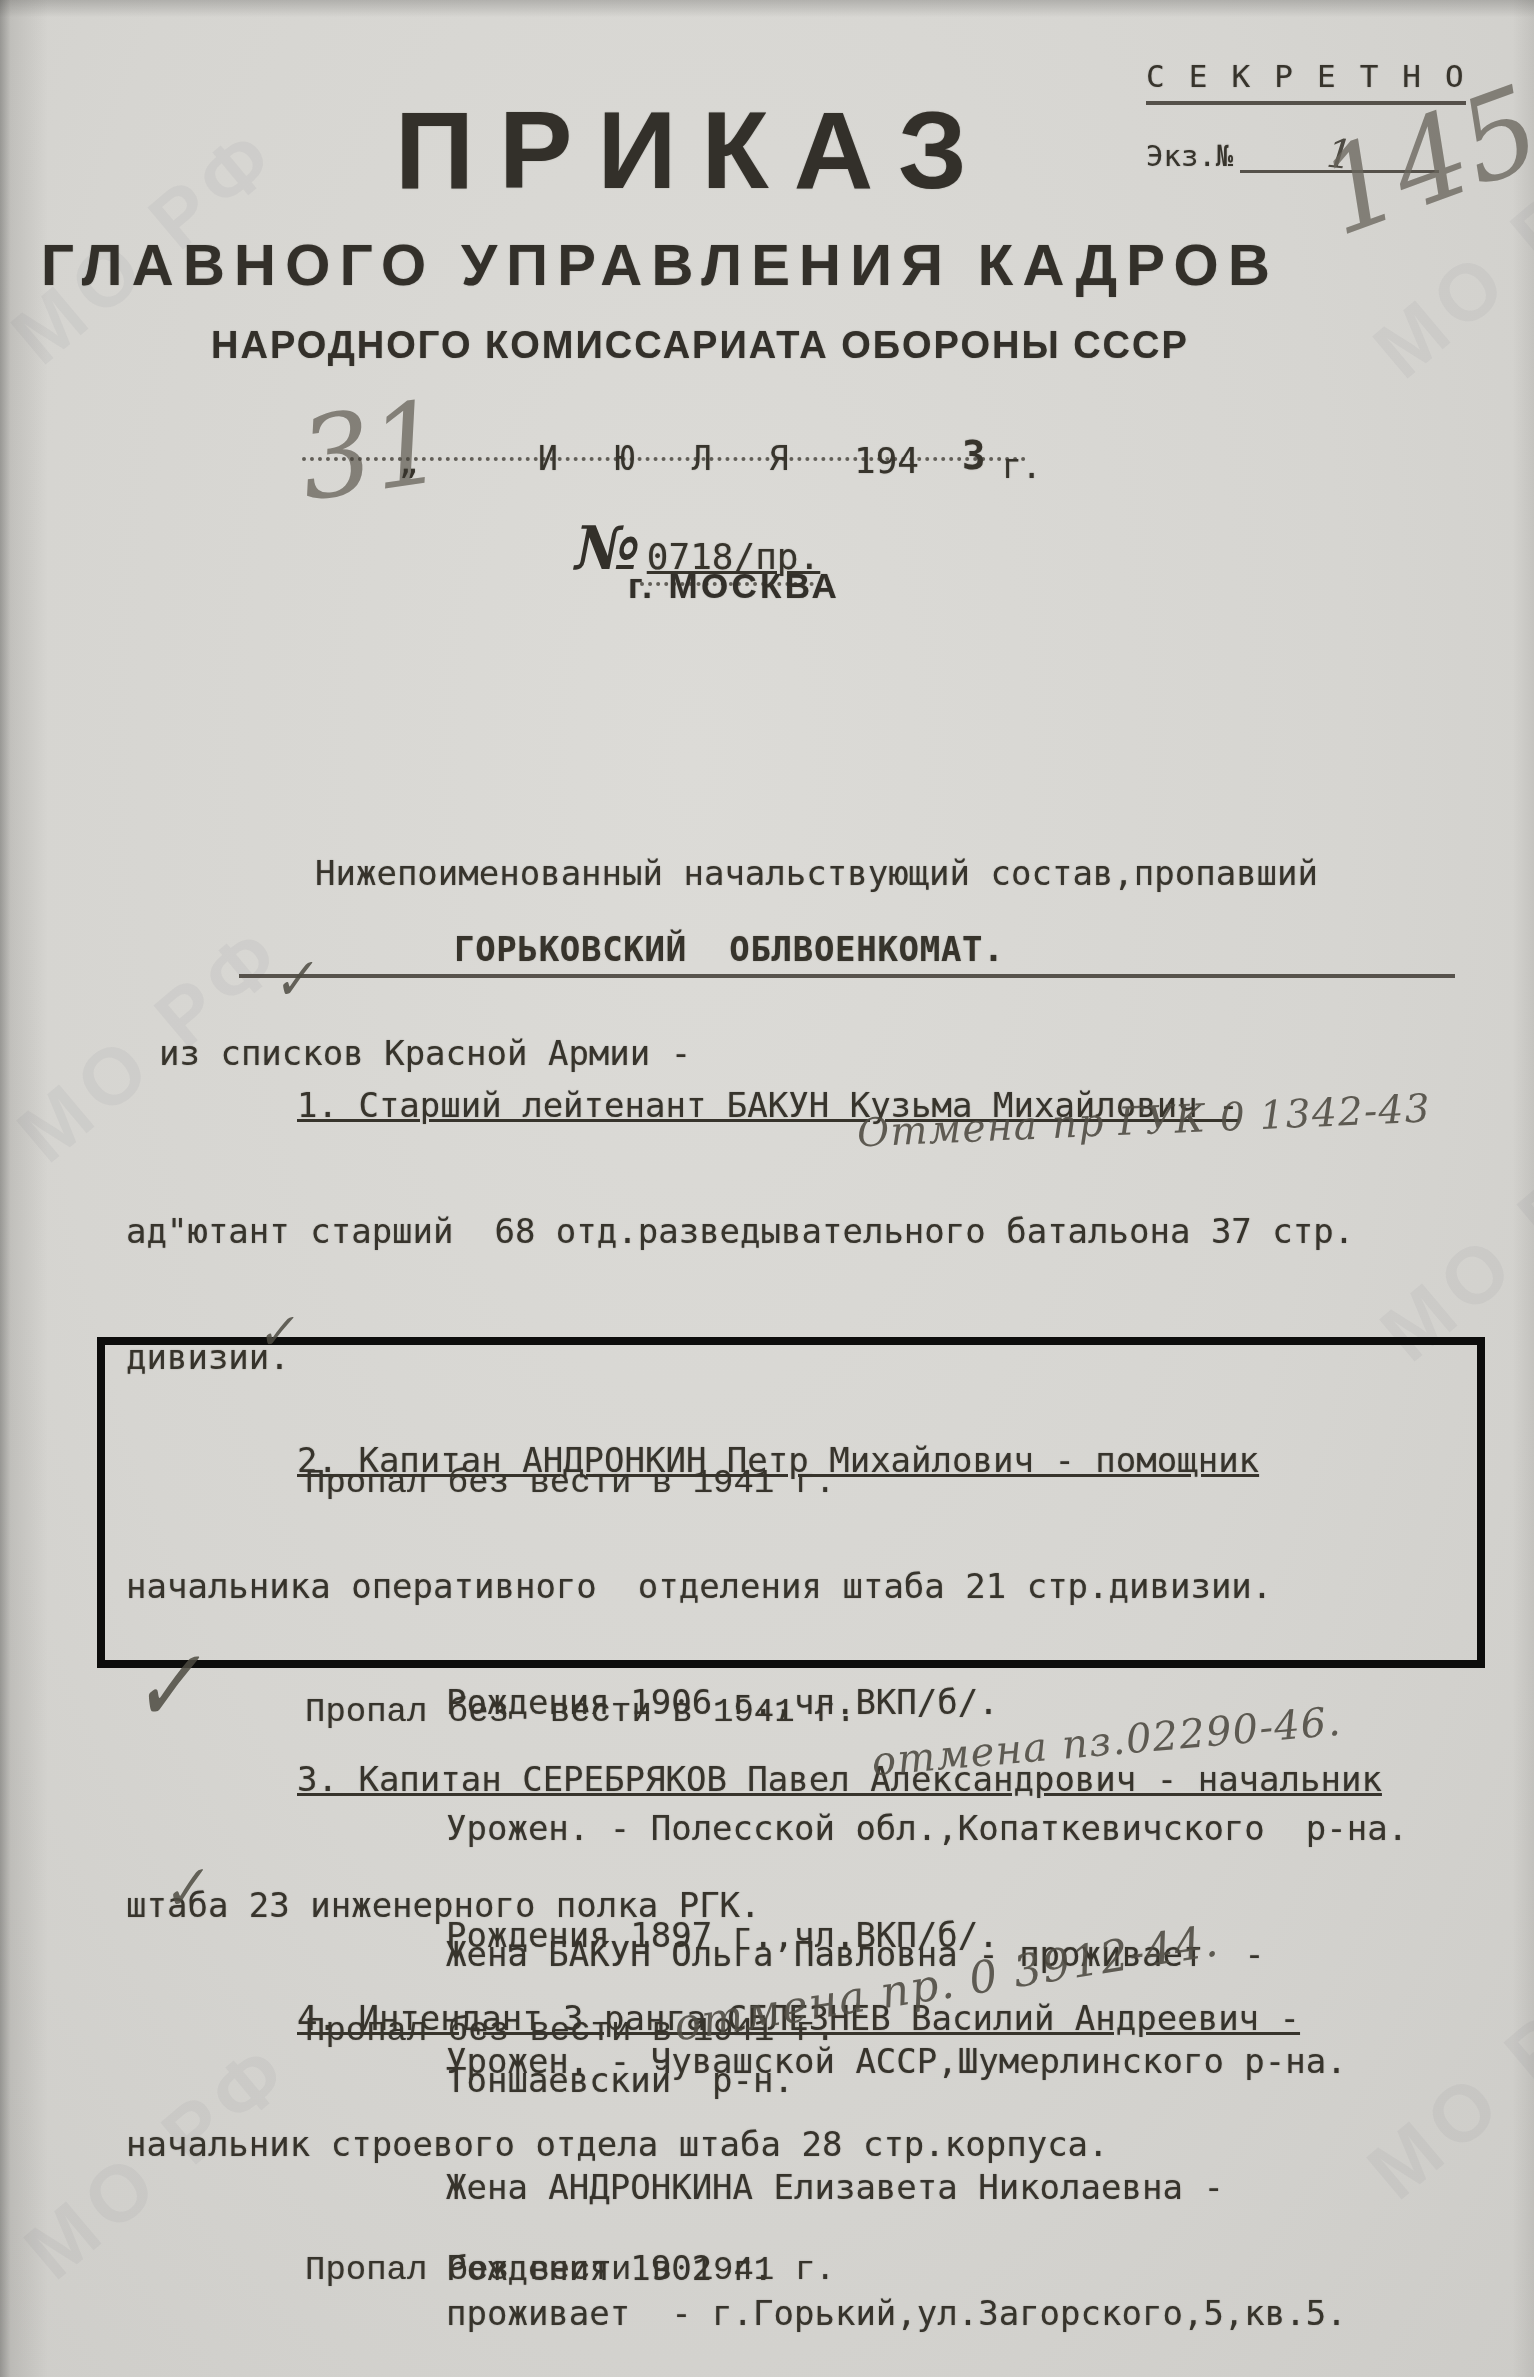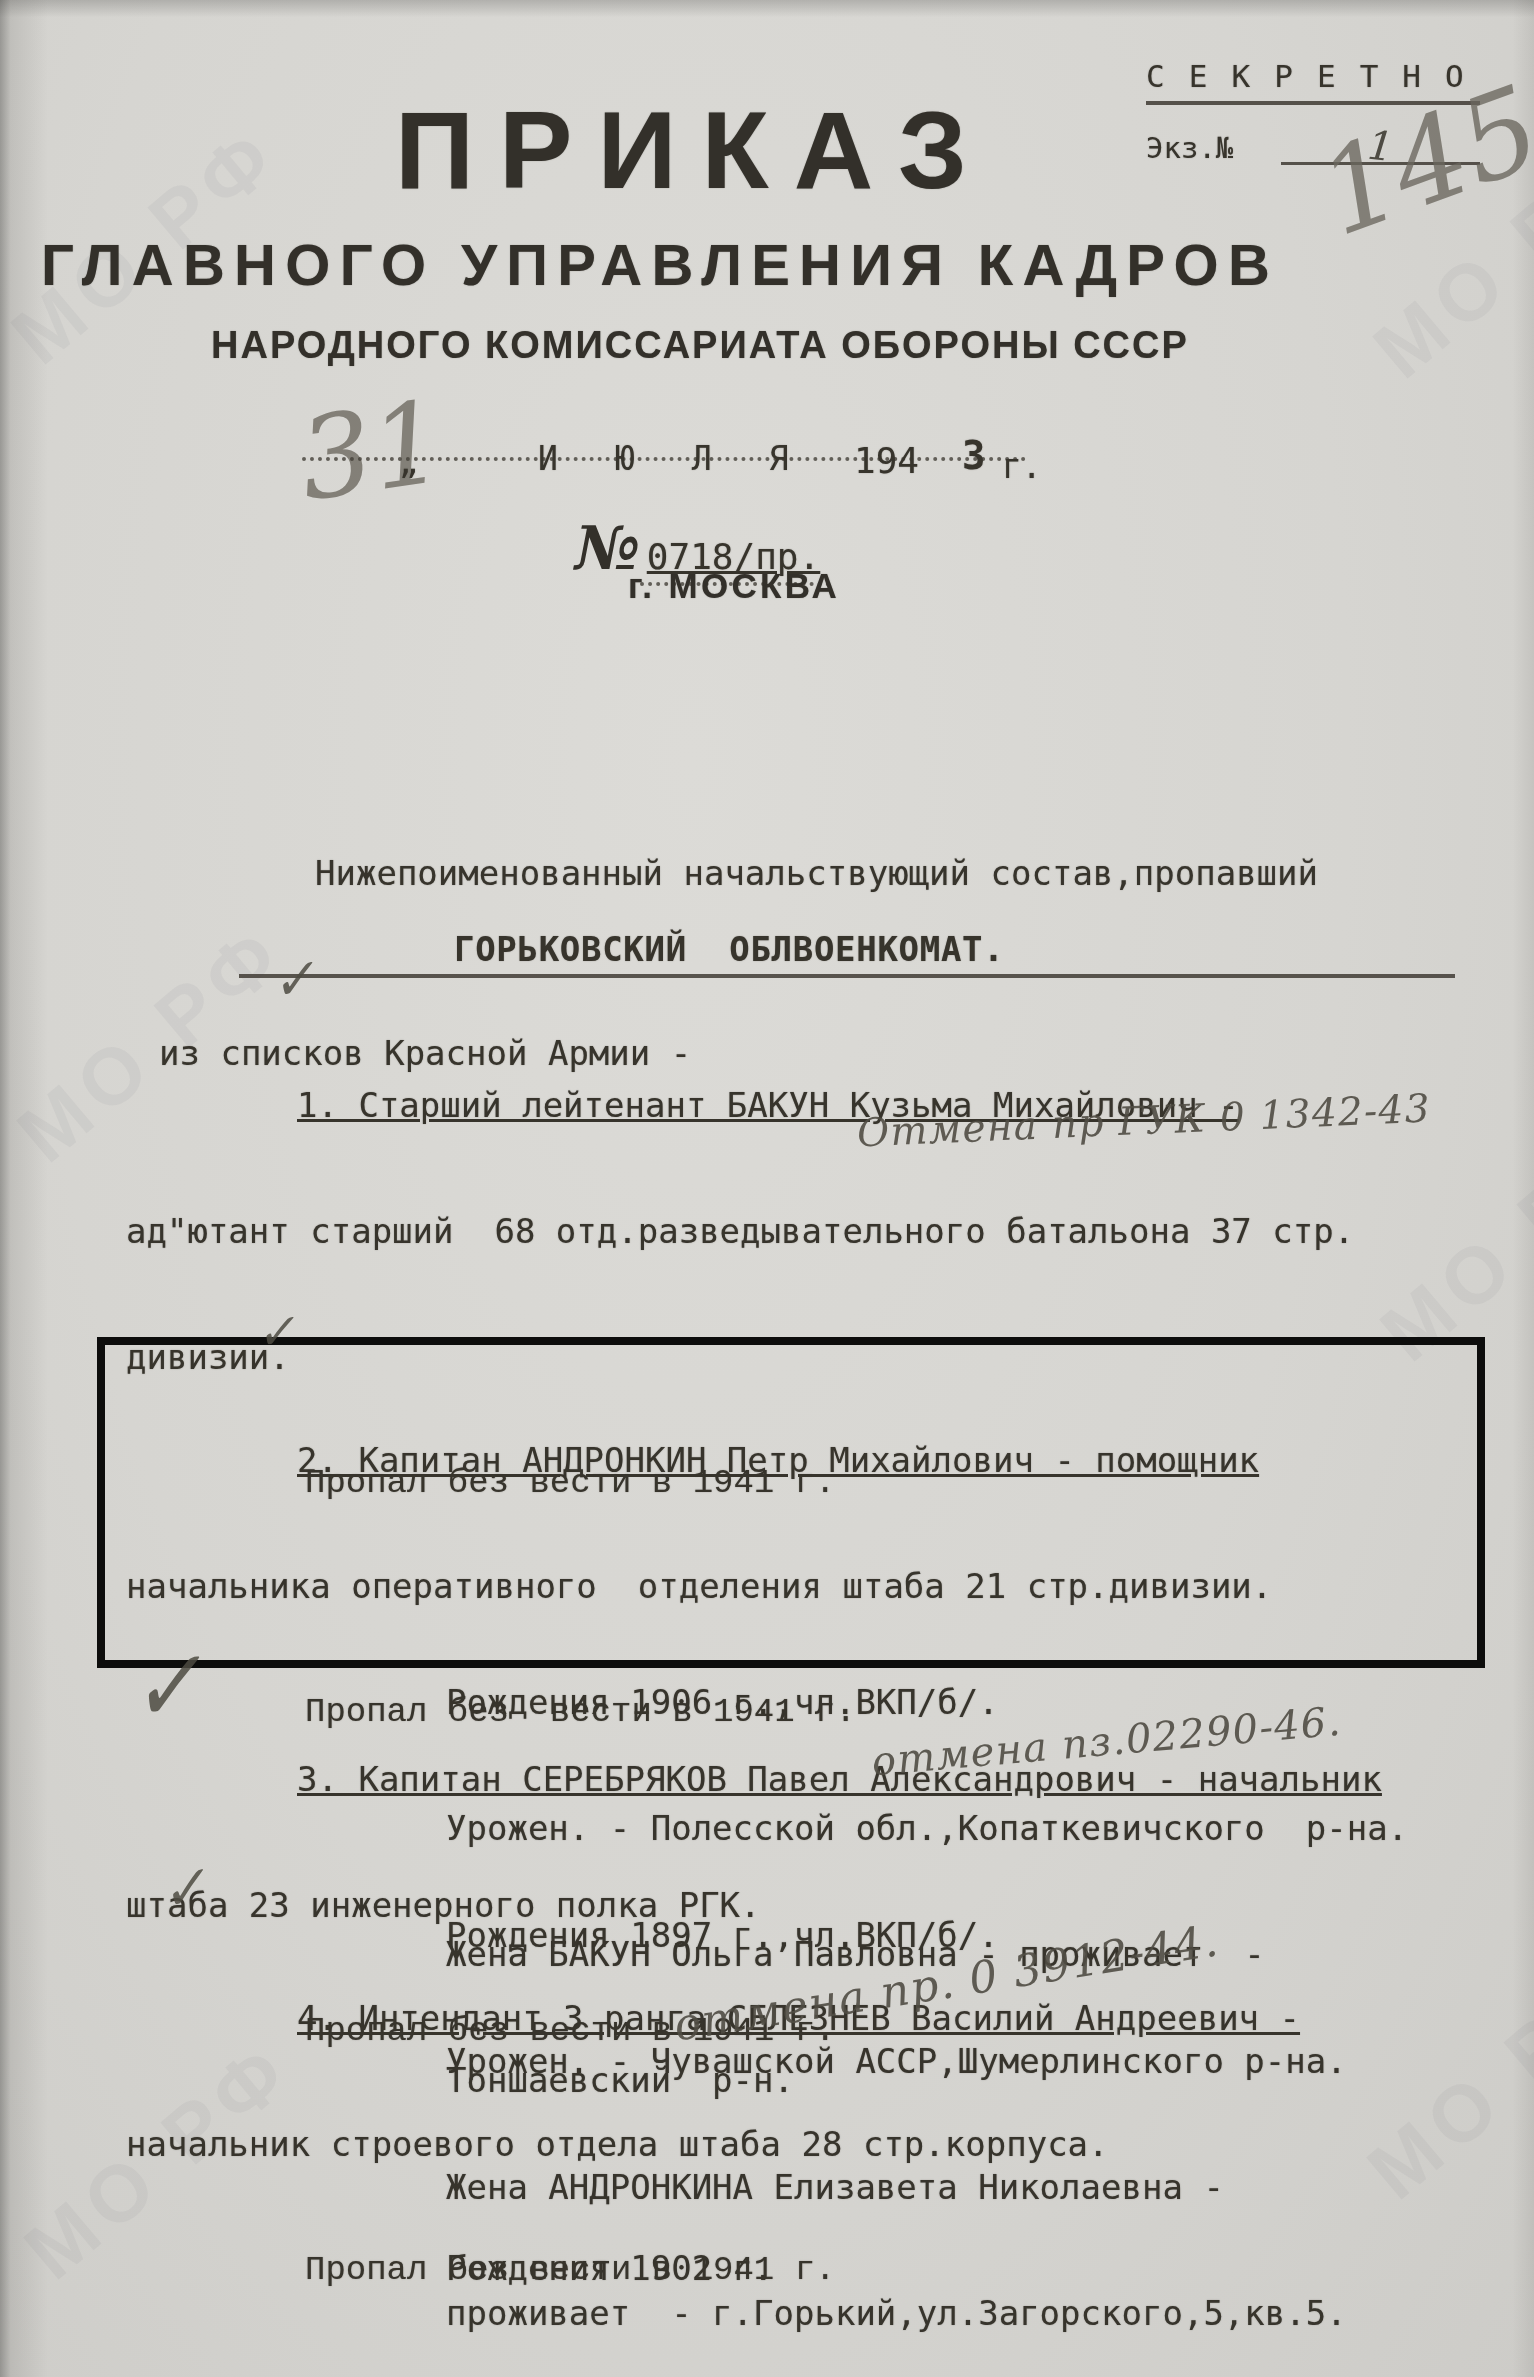--- a/index.html
+++ b/index.html
@@ -18,21 +18,21 @@
   .print{font-family:"Liberation Sans",sans-serif;font-weight:700;color:#33302a;
          text-shadow:0 0 1.3px rgba(50,47,40,.4);white-space:pre;}
   .hand{font-family:"DejaVu Serif",serif;font-style:italic;color:#54514a;white-space:pre;}
   .pencil{color:rgba(106,102,94,.78);}
   .wm{position:absolute;font-family:"Liberation Sans",sans-serif;font-weight:700;
       font-size:80px;letter-spacing:9.3px;color:rgba(95,98,110,.07);
       transform:rotate(-40deg);white-space:pre;}
 
   .secret-word{font-size:31px;letter-spacing:2.7px;border-bottom:4px solid rgba(62,58,50,.85);
                padding-bottom:6.6px;}
-  .copy-row{margin-top:18px;font-size:29px;display:flex;align-items:flex-end;gap:41px;}
+  .copy-row{margin-top:26px;font-size:29px;display:flex;align-items:flex-end;}
   .copy-line{display:inline-block;width:199px;border-bottom:3.3px solid rgba(62,58,50,.85);
              text-align:center;margin-left:6.6px;height:39px;}
   .copy-num{font-size:40px;display:inline-block;transform:rotate(6deg);color:#4e4b43;}
 
   .title{font-size:110px;letter-spacing:25px;}
   .org{font-size:58px;letter-spacing:9.3px;}
   .comm{font-size:38px;letter-spacing:2px;}
   .city{font-size:35px;letter-spacing:3.3px;}
 
   .dotline{border-bottom:4.7px dotted rgba(68,64,56,.8);}

